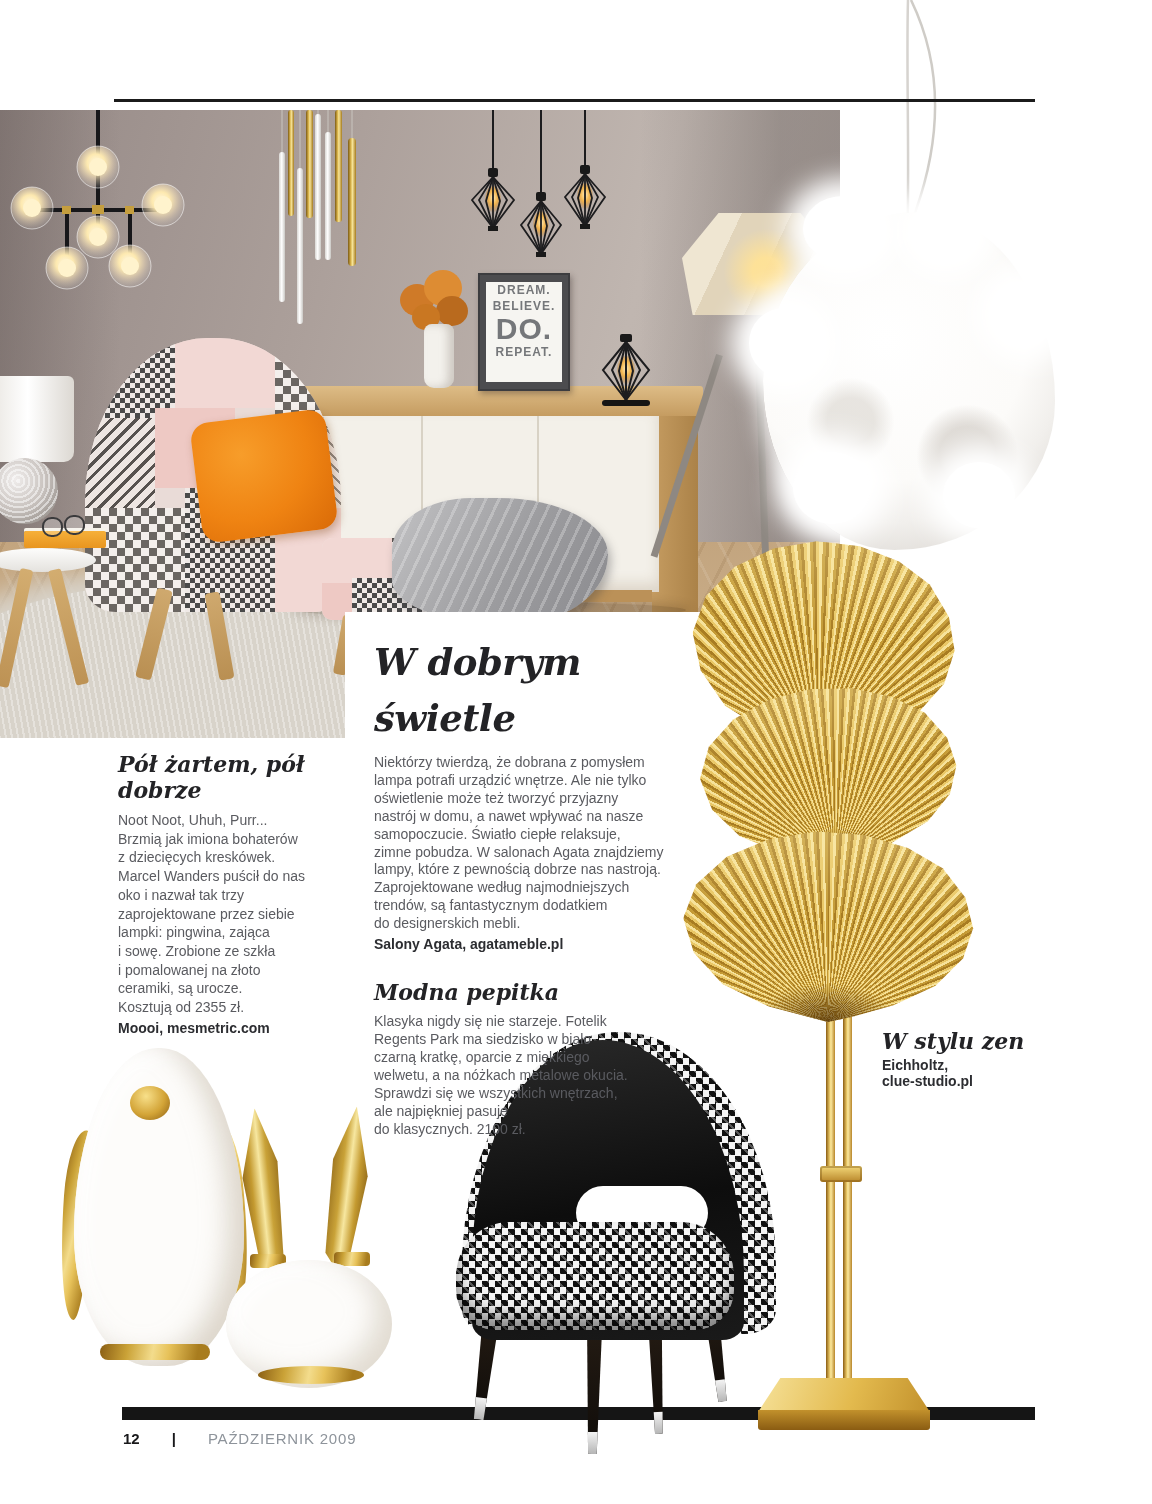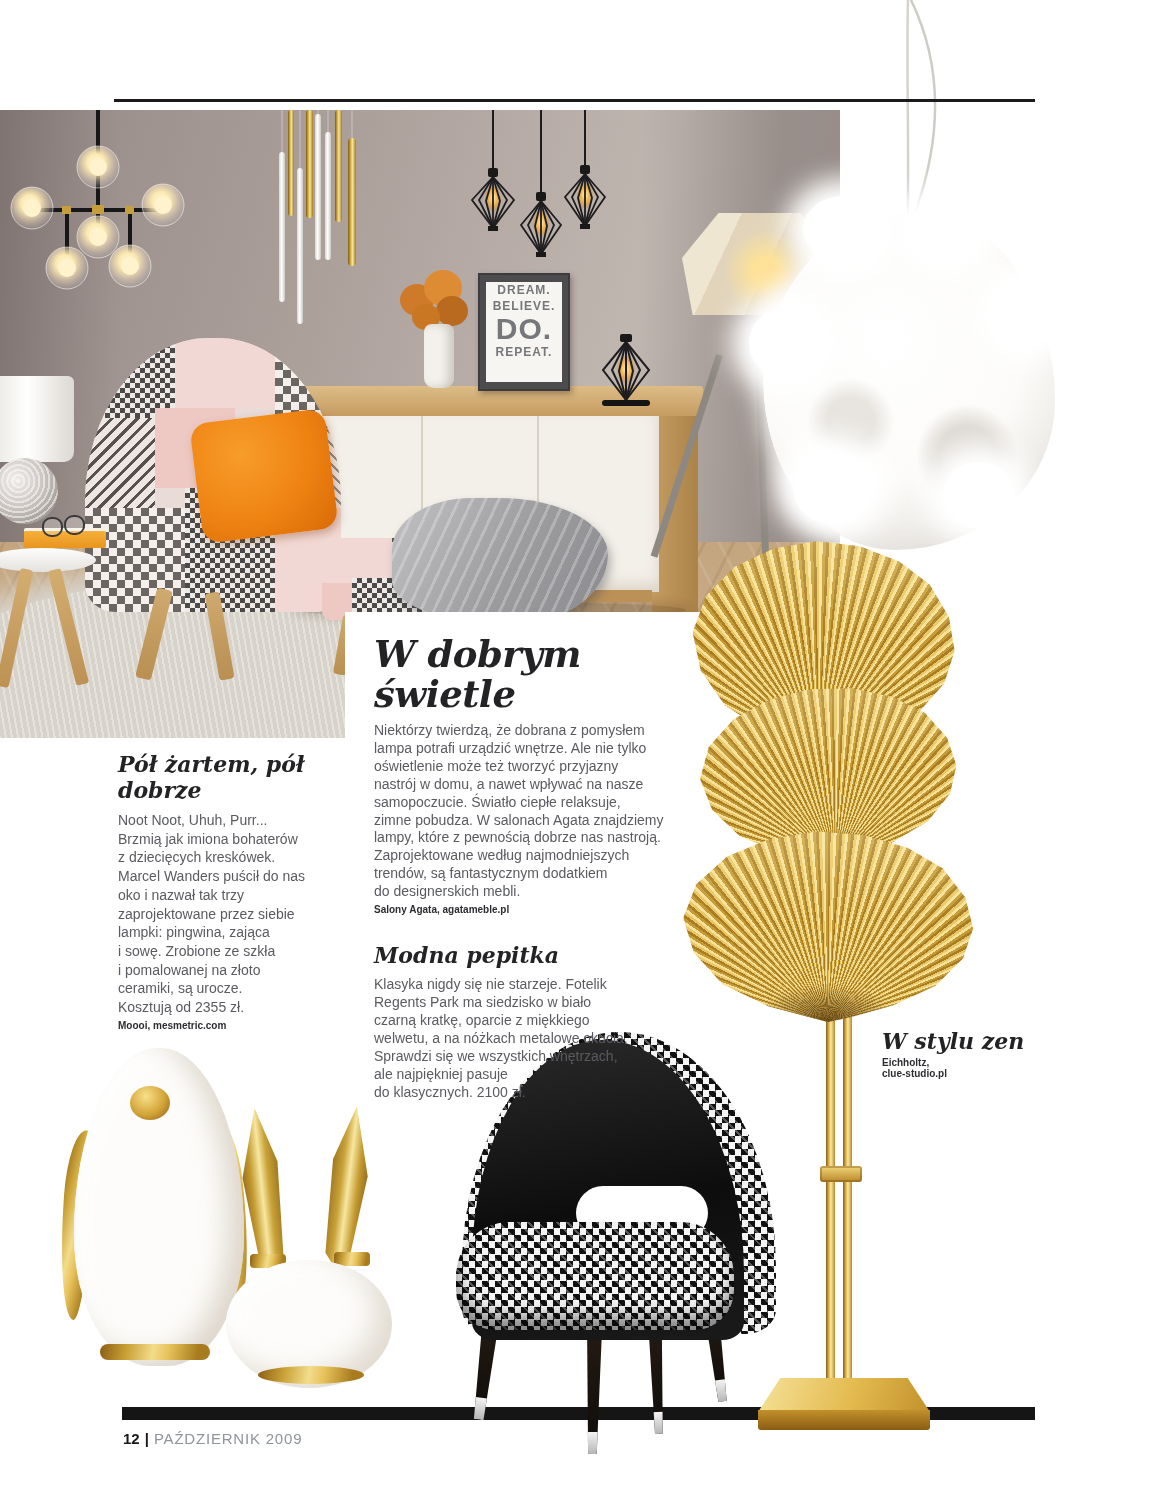--- a/index.html
+++ b/index.html
@@ -175,34 +175,34 @@
         border-radius:54px 54px 40px 40px;overflow:hidden;
         box-shadow:inset 0 -14px 16px rgba(0,0,0,.45);}
   .cleg{position:absolute;background:linear-gradient(#241b13,#0f0c09);
         clip-path:polygon(22% 0,78% 0,66% 100%,34% 100%);}
   .cap{position:absolute;bottom:0;left:24%;width:52%;height:22px;background:linear-gradient(#f4f4f4,#b5b5b5);}
 
   
   .col{position:absolute;z-index:5;}
   .a-title{font-family:"DejaVu Serif","Liberation Serif",serif;font-style:italic;font-weight:bold;
         color:#232326;margin:0;}
-  .t-lg{font-size:37px;line-height:40px;letter-spacing:-.5px;}
+  .t-lg{font-size:37px;line-height:56px;letter-spacing:-.5px;}
   .t-sm{font-size:22px;line-height:26px;}
   .a-body{font-size:14px;color:#5a5b60;white-space:pre-line;margin:8px 0 0 0;}
-  .a-brand{font-size:10px;font-weight:bold;color:#2c2d31;white-space:pre-line;margin:3px 0 0 0;}
+  .a-brand{font-size:14px;font-weight:bold;color:#2c2d31;white-space:pre-line;margin:3px 0 0 0;}
   .col-left{left:118px;top:751px;width:222px;}
   .col-left .a-body{line-height:18.7px;}
   .col-mid{left:374px;top:634px;width:318px;}
   .col-mid .a-body{line-height:17.9px;}
   .blk2{margin-top:27px;}
   .col-right{left:882px;top:1028px;width:168px;}
   .col-right .a-body{line-height:19.4px;}
 
   
-  .pfooter{position:absolute;left:123px;top:1430px;z-index:6;font-size:15px;display:flex;align-items:baseline;}
+  .pfooter{position:absolute;left:123px;top:1430px;z-index:6;font-size:15px;display:flex;align-items:baseline;gap:27px;}
   .pf-num{font-weight:800;color:#18181a;}
   .pf-sep{font-weight:800;color:#18181a;margin:0 5px;}
   .pf-issue{color:#8e949b;letter-spacing:.8px;}
 </style>
 </head>
 <body>
 
 <div class="page">
 
   <div class="header-rule"></div>

